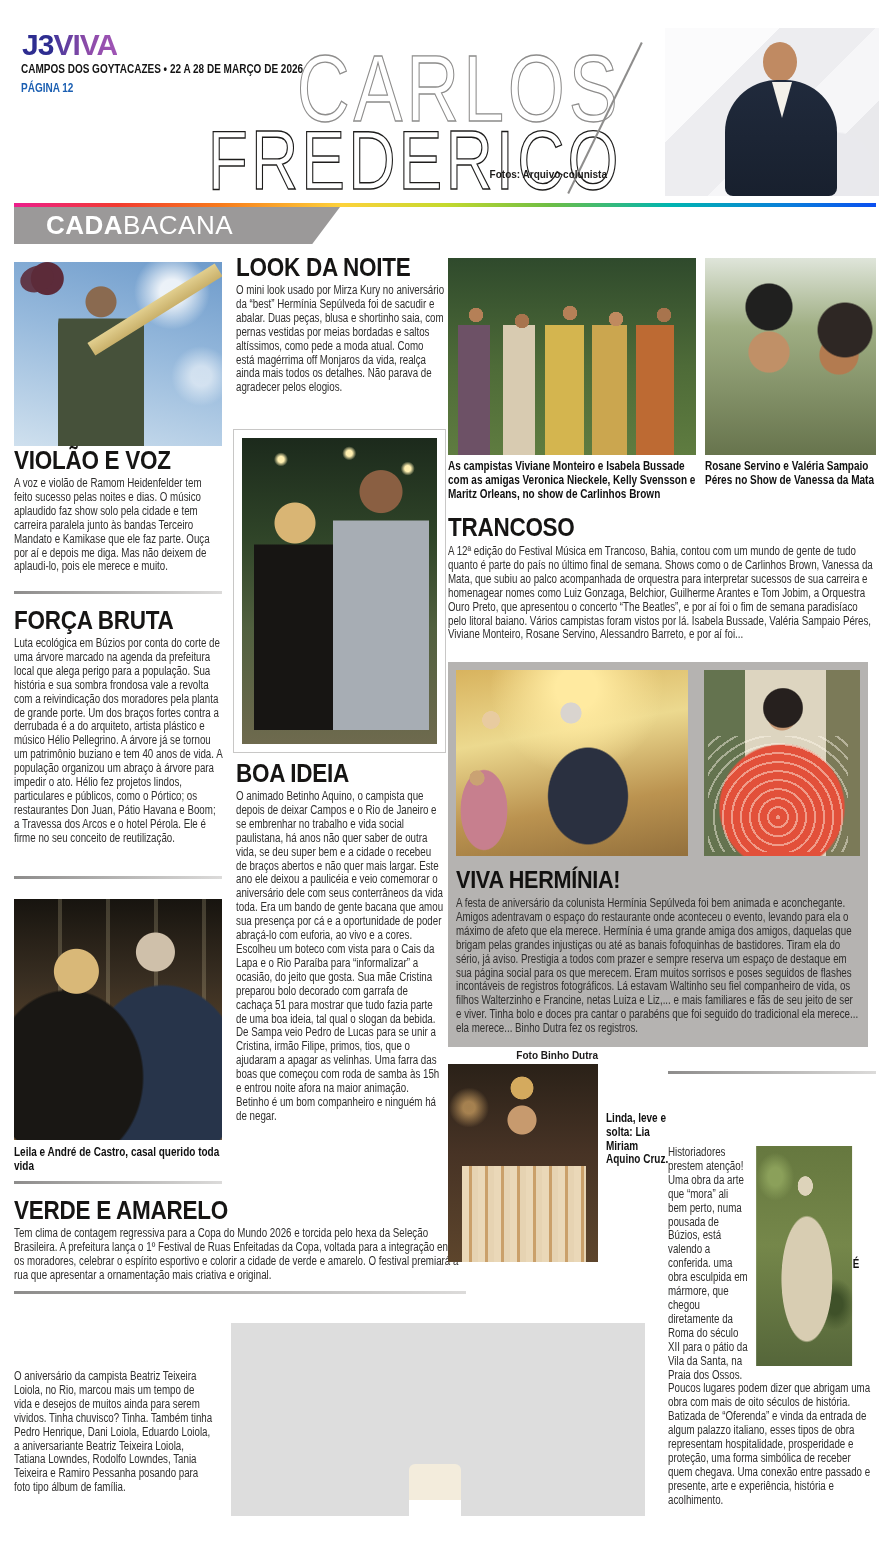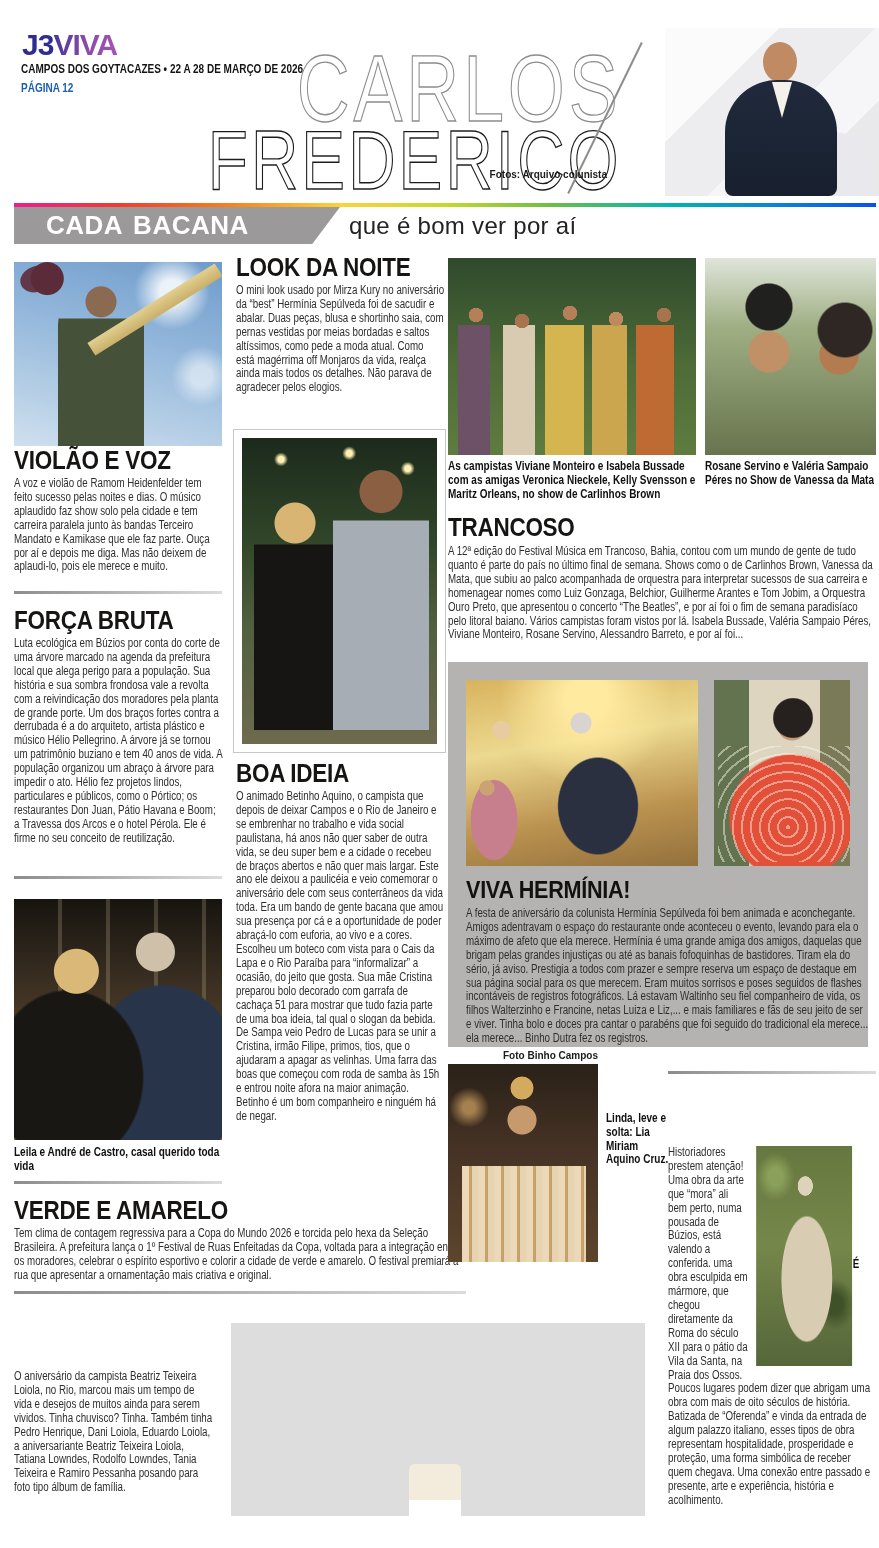--- a/index.html
+++ b/index.html
@@ -32,21 +32,21 @@
   .slash{position:absolute;left:604px;top:34px;width:2px;height:168px;background:#8e8d8c;
          transform:rotate(26deg)}
   
   .rainbow{position:absolute;left:14px;top:203px;width:862px;height:4px;
     background:linear-gradient(90deg,#ec1e8c 0%,#f23b30 12%,#f77b1b 24%,#fdd23b 38%,
                #c5d92d 50%,#6fbe44 62%,#00b5b0 76%,#0a7ddb 90%,#0b4ff0 100%)}
   .graybar{position:absolute;left:14px;top:207px;width:326px;height:37px;background:#9b9999;
     clip-path:polygon(0 0,100% 0,91.5% 100%,0 100%);color:#fff;line-height:37px;
     padding-left:32px;font-size:26px;letter-spacing:.5px;white-space:nowrap}
   .gb-bold{font-weight:700}
-  .gb-light{font-weight:700;margin-left:10px}
+  .gb-light{font-weight:400;margin-left:0}
   .tagline{position:absolute;left:349px;top:212px;font-size:24px;color:#232323;letter-spacing:.3px}
   
   .ph{position:absolute;overflow:hidden;background:#ddd}
   .rel{position:relative;width:100%;height:100%;overflow:hidden}
   .frame{position:absolute;background:#fff;border:1px solid #c8c7c6;padding:8px}
   .ph-colunista{background:
      radial-gradient(circle at 80% 84%,#e9e9ed 0 16%,transparent 17%),
      linear-gradient(135deg,#fbfbfc 0 30%,#ededf0 30% 55%,#f6f6f8 55% 75%,#e9e9ec 75%),#f4f4f6}
   .ph-colunista::before{content:"";position:absolute;left:98px;top:14px;width:34px;height:40px;
      border-radius:50%;background:#c08a62}
@@ -156,21 +156,21 @@
         transparent 58% 60%,#b8684a 60% 70%,transparent 70% 72%,#ded8c8 72% 84%,transparent 84%),
      linear-gradient(90deg,#efe8df 0 52%,#55453b 52% 70%,#e8dbce 70%),#e8e0d6;
      background-size:20px 22px,20px 22px,20px 22px,20px 22px,20px 22px,20px 22px,20px 22px,
         100% 58%,100% 100%;
      background-position:36px 38px,94px 44px,158px 40px,216px 36px,268px 44px,324px 40px,378px 34px,
         0 100%,0 0;
      background-repeat:no-repeat}
   .cake{position:absolute;left:178px;bottom:0;width:52px;height:52px;
      background:linear-gradient(180deg,#f3ecdc 0 70%,#fff 70%);border-radius:6px 6px 0 0}
   
-  .graybox{position:absolute;left:448px;top:662px;width:420px;height:385px;background:#b5b3b1;padding:18px}
+  .graybox{position:absolute;left:448px;top:662px;width:420px;height:385px;background:#b5b3b1;padding:8px}
   .gb-photos{display:flex;gap:16px;height:186px}
   .gb-title{margin-top:10px;font-size:24px;font-weight:700;color:#121110;letter-spacing:-.3px;
      transform:scaleX(.9);transform-origin:0 50%;white-space:nowrap}
   .gb-body{margin-top:3px;width:518px}
   
   .porfalar{position:absolute;left:668px;top:1146px;width:267px;
      transform:scaleX(.78);transform-origin:0 0;font-size:12.5px;line-height:13.9px}
   .stray-e{position:absolute;left:237px;top:112px;font-weight:700;font-size:12.5px;color:#101010}
   .badge{position:absolute;left:6px;top:4px;width:34px;height:26px;border-radius:50%;
      background:#5c2b3a;transform:rotate(-18deg);opacity:.9}
@@ -192,21 +192,20 @@
   <div class="abs credit" style="right:272px;top:169px">Fotos: Arquivo colunista</div>
 
   <div class="ph ph-colunista" style="left:665px;top:28px;width:214px;height:168px">
     <i class="shirt"></i>
   </div>
 
   <div class="rainbow"></div>
   <div class="graybar">
     <span class="gb-bold">CADA</span><span class="gb-light">BACANA</span>
   </div>
-  <div class="tagline">que é bom ver por aí</div>
 
   <div class="ph ph-musician" style="left:14px;top:262px;width:208px;height:184px">
     <i class="badge"></i>
   </div>
   <div class="abs h2" style="left:14px;top:447px">VIOLÃO E VOZ</div>
   <div class="abs btxt scale78" style="left:14px;top:477px;width:267px">A voz e violão de Ramom Heidenfelder tem feito sucesso pelas noites e dias. O músico aplaudido faz show solo pela cidade e tem carreira paralela junto às bandas Terceiro Mandato e Kamikase que ele faz parte. Ouça por aí e depois me diga. Mas não deixem de aplaudi-lo, pois ele merece e muito.</div>
 
   <div class="div" style="left:14px;top:591px;width:208px"></div>
 
   <div class="abs h2" style="left:14px;top:607px">FORÇA BRUTA</div>
@@ -251,21 +250,21 @@
 
   <div class="graybox">
     <div class="gb-photos">
       <div class="rel ph-family" style="width:232px;flex:0 0 232px"></div>
       <div class="rel ph-reddress" style="flex:1"></div>
     </div>
     <div class="gb-title">VIVA HERMÍNIA!</div>
     <div class="gb-body btxt scale78">A festa de aniversário da colunista Hermínia Sepúlveda foi bem animada e aconchegante. Amigos adentravam o espaço do restaurante onde aconteceu o evento, levando para ela o máximo de afeto que ela merece. Hermínia é uma grande amiga dos amigos, daquelas que brigam pelas grandes injustiças ou até as banais fofoquinhas de bastidores. Tiram ela do sério, já aviso. Prestigia a todos com prazer e sempre reserva um espaço de destaque em sua página social para os que merecem. Eram muitos sorrisos e poses seguidos de flashes incontáveis de registros fotográficos. Lá estavam Waltinho seu fiel companheiro de vida, os filhos Walterzinho e Francine, netas Luiza e Liz,... e mais familiares e fãs de seu jeito de ser e viver. Tinha bolo e doces pra cantar o parabéns que foi seguido do tradicional ela merece... ela merece... Binho Dutra fez os registros.</div>
   </div>
 
-  <div class="abs credit" style="left:448px;top:1050px;width:150px">Foto Binho Campos</div>
+  <div class="abs credit" style="left:448px;top:1050px;width:150px">Foto Binho Dutra</div>
   <div class="ph ph-lia" style="left:448px;top:1064px;width:150px;height:198px"></div>
   <div class="abs cap" style="left:606px;top:1112px;width:78px">Linda, leve e solta: Lia Miriam Aquino Cruz.</div>
 
   <div class="div" style="left:668px;top:1071px;width:208px"></div>
 
   <div class="porfalar">
     <div class="ph-statue"></div>
     <span class="stray-e">É</span>
     <p class="btxt" style="transform:none">Historiadores prestem atenção! Uma obra da arte que “mora” ali bem perto, numa pousada de Búzios, está valendo a conferida. uma obra esculpida em mármore, que chegou diretamente da Roma do século XII para o pátio da Vila da Santa, na Praia dos Ossos. Poucos lugares podem dizer que abrigam uma obra com mais de oito séculos de história. Batizada de “Oferenda” e vinda da entrada de algum palazzo italiano, esses tipos de obra representam hospitalidade, prosperidade e proteção, uma forma simbólica de receber quem chegava. Uma conexão entre passado e presente, arte e experiência, história e acolhimento.</p>
   </div>

